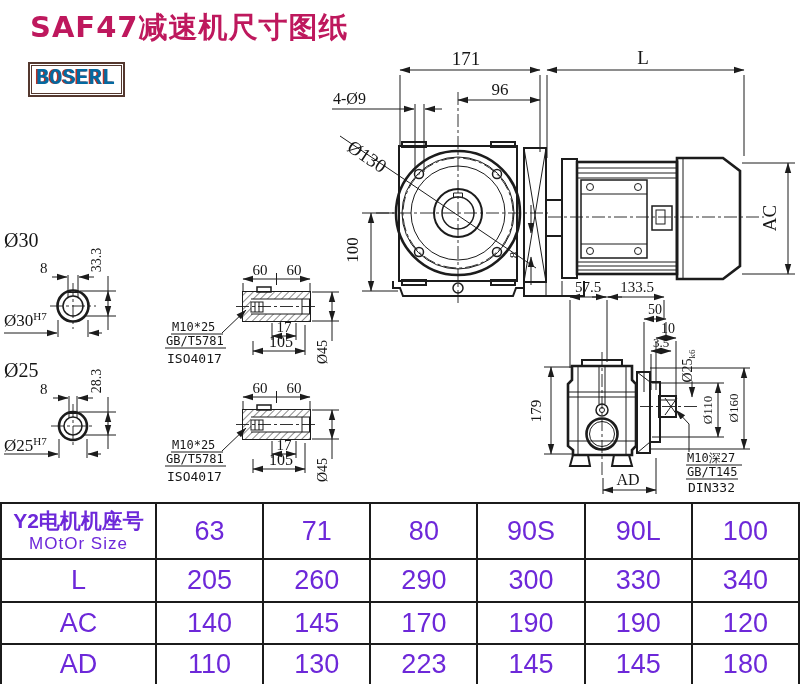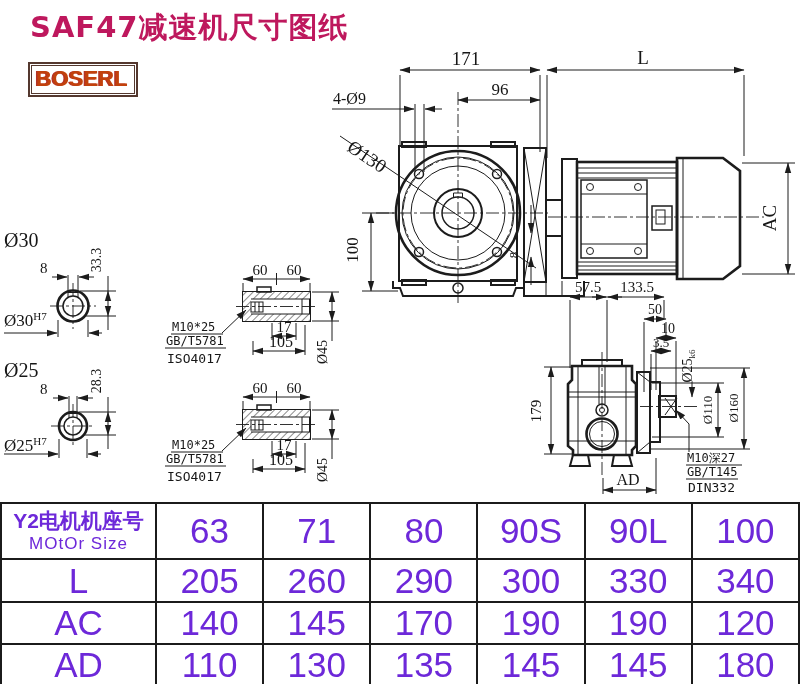--- a/index.html
+++ b/index.html
@@ -1,36 +1,36 @@
 <!DOCTYPE html>
 <html><head>
 <meta charset="utf-8">
 <style>
   html,body{margin:0;padding:0;background:#fff;}
   .sheet{position:relative;width:800px;height:684px;background:#ffffff;overflow:hidden;
          font-family:"Liberation Sans",sans-serif;color:#161616;}
   .title{position:absolute;left:30px;top:8px;font-size:29px;font-weight:bold;color:#be185d;
          letter-spacing:1px;font-family:"DejaVu Sans",sans-serif;white-space:nowrap;}
   .logo{position:absolute;left:28px;top:62px;border:2px solid #54382f;padding:1px;background:#fff;}
-  .logo-inner{border:1px solid #54382f;padding:0 6px 2px 4px;font-family:Liberation Sans, sans-serif;
-         font-weight:bold;font-size:22px;line-height:1.15;color:#c2410c;
+  .logo-inner{border:1px solid #54382f;padding:0 6px 2px 4px;font-family:Liberation Mono, monospace;
+         font-weight:bold;font-size:22px;line-height:1.15;color:#0369a1;
          text-shadow:-1.5px 0 0 #b43227;}
   svg.draw{position:absolute;left:0;top:0;}
   .ln{stroke:#1c1c1c;fill:none;stroke-width:1;}
   .ln15{stroke:#1c1c1c;fill:none;stroke-width:1.5;}
   .ln2{stroke:#1c1c1c;fill:none;stroke-width:2;}
   .ln3{stroke:#1c1c1c;fill:none;stroke-width:2.6;}
   .cl{stroke:#1c1c1c;fill:none;stroke-width:0.9;stroke-dasharray:13 3 3 3;}
   .dim{stroke:#1c1c1c;fill:none;stroke-width:1;}
   text.dt{fill:#161616;font-family:"Liberation Serif",serif;}
   text.ml{fill:#161616;font-family:"DejaVu Sans Mono",monospace;}
   table.size{position:absolute;left:0;top:502px;width:800px;height:182px;border-collapse:collapse;
          table-layout:fixed;background:#fff;}
   table.size td{border:2.5px solid #1b1b1b;text-align:center;vertical-align:middle;padding:0;color:#6d28d9;}
-  td.num{font-size:35px;margin-left:9px;}
+  td.num{font-size:27px;margin-left:9px;}
   .hdr-cn{font-size:21px;font-weight:bold;line-height:1.2;}
   .hdr-en{font-size:17px;font-family:Liberation Sans, sans-serif;letter-spacing:1px;}
 </style>
 </head>
 <body>
 
 <div class="sheet">
 
   <div class="title">SAF47减速机尺寸图纸</div>
   <div class="logo">
@@ -365,20 +365,20 @@
       <td class="num">145</td>
       <td class="num">170</td>
       <td class="num">190</td>
       <td class="num">190</td>
       <td class="num">120</td>
     </tr>
     <tr style="height:41px">
       <td class="num">AD</td>
       <td class="num">110</td>
       <td class="num">130</td>
-      <td class="num">135</td>
+      <td class="num">223</td>
       <td class="num">145</td>
       <td class="num">145</td>
       <td class="num">180</td>
     </tr>
   </tbody>
     </table>
 </div>
 
 </body></html>

